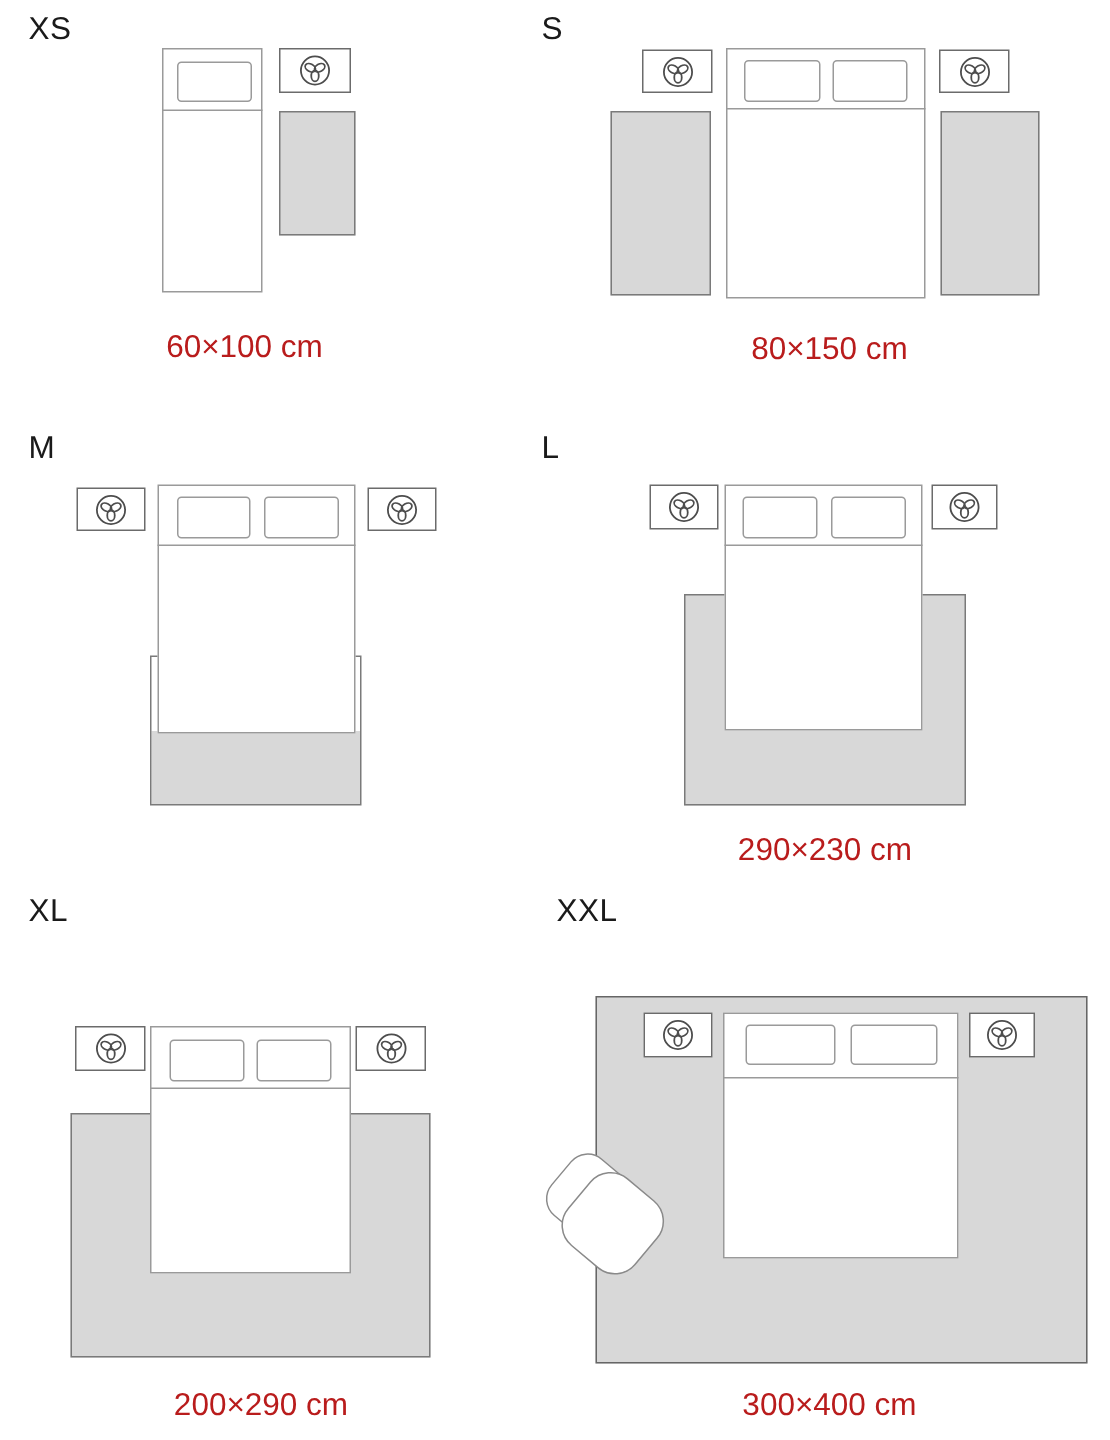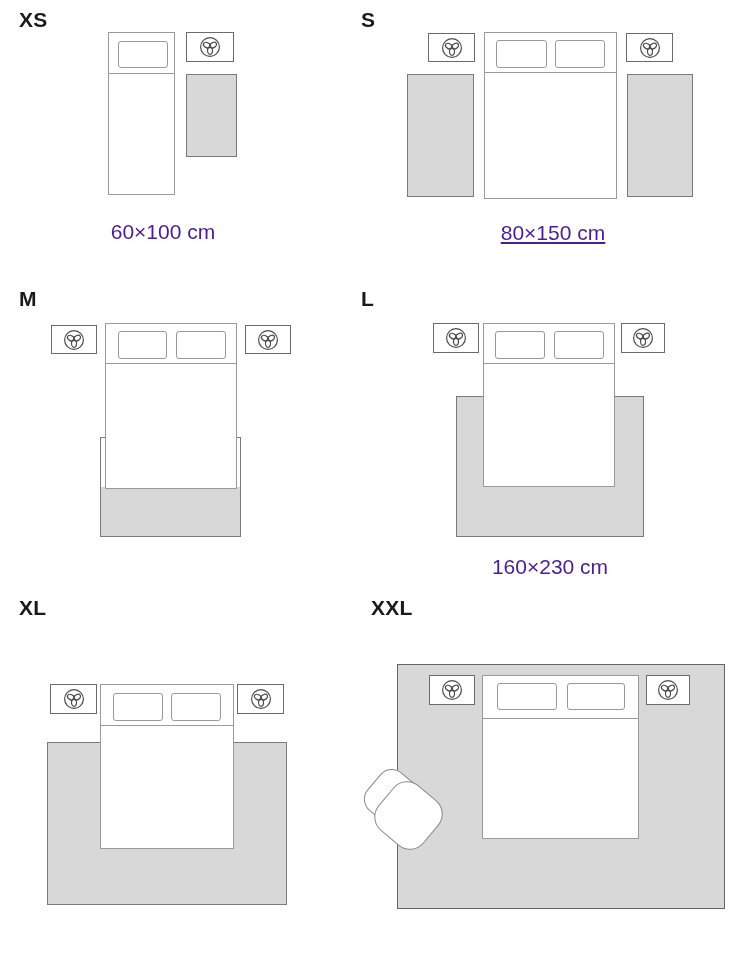--- a/index.html
+++ b/index.html
@@ -1,22 +1,22 @@
 <!DOCTYPE html>
 <html><head>
 <meta charset="utf-8">
 <style>
   html,body{margin:0;padding:0;background:#fff;}
   .canvas{
     position:relative;width:740px;height:960px;background:#fff;
     font-family:"Liberation Sans",sans-serif;color:#1a1a1a;overflow:hidden;
   }
   .panel{position:absolute;}
-  .size-label{position:absolute;font-size:21px;font-weight:bold;letter-spacing:.3px;}
-  .caption{position:absolute;width:200px;text-align:center;font-size:21px;color:#4c1d95;}
+  .size-label{position:absolute;font-size:21px;font-weight:normal;letter-spacing:.3px;}
+  .caption{position:absolute;width:200px;text-align:center;font-size:21px;color:#b91c1c;}
   .bed{position:absolute;background:#fff;border:1px solid #9a9a9a;z-index:2;}
   .bed-divider{position:absolute;left:-1px;right:-1px;height:0;border-top:1px solid #9a9a9a;}
   .pillow{position:absolute;background:#fff;border:1px solid #9a9a9a;border-radius:3px;}
   .nightstand{position:absolute;background:#fff;border:1px solid #6b6b6b;z-index:3;
     display:flex;align-items:center;justify-content:center;}
   .rug{position:absolute;background:#d8d8d8;border:1px solid #7a7a7a;z-index:1;}
   .rug-split{background:linear-gradient(to bottom,#ffffff 0px,#ffffff 49px,#d8d8d8 49px,#d8d8d8 100%);}
   .room{position:absolute;background:#d8d8d8;border:1px solid #666;z-index:1;}
   .chair-part{position:absolute;background:#fff;border:1px solid #8a8a8a;z-index:4;}
   .lamp{display:block;}
@@ -68,21 +68,21 @@
     <div class="nightstand" style="left:276px;top:33px;width:45px;height:27px;">
       <svg class="lamp" width="22" height="22" viewBox="0 0 22 22">
         <g fill="none" stroke="#4d4d4d" stroke-width="1.2">
           <circle cx="11" cy="11" r="9.4"></circle>
           <ellipse cx="11" cy="14.6" rx="2.5" ry="3.7"></ellipse>
           <ellipse cx="11" cy="14.6" rx="2.5" ry="3.7" transform="rotate(120 11 11)"></ellipse>
           <ellipse cx="11" cy="14.6" rx="2.5" ry="3.7" transform="rotate(240 11 11)"></ellipse>
         </g>
       </svg>
     </div>
-    <div class="caption" style="left:103px;top:221px;text-decoration:underline;">80×150 cm</div>
+    <div class="caption" style="left:103px;top:221px;">80×150 cm</div>
   </section>
 
   <section class="panel" style="left:0;top:280px;width:340px;height:310px;">
     <div class="size-label" style="left:19px;top:7px;">M</div>
     <div class="rug rug-split" style="left:100px;top:157px;width:139px;height:98px;"></div>
     <div class="bed" style="left:105px;top:43px;width:130px;height:164px;">
       <div class="bed-divider" style="top:39px;"></div>
       <div class="pillow" style="left:12px;top:7px;width:47px;height:26px;"></div>
       <div class="pillow" style="left:70px;top:7px;width:48px;height:26px;"></div>
     </div>
@@ -129,21 +129,21 @@
     <div class="nightstand" style="left:271px;top:43px;width:42px;height:28px;">
       <svg class="lamp" width="22" height="22" viewBox="0 0 22 22">
         <g fill="none" stroke="#4d4d4d" stroke-width="1.2">
           <circle cx="11" cy="11" r="9.4"></circle>
           <ellipse cx="11" cy="14.6" rx="2.5" ry="3.7"></ellipse>
           <ellipse cx="11" cy="14.6" rx="2.5" ry="3.7" transform="rotate(120 11 11)"></ellipse>
           <ellipse cx="11" cy="14.6" rx="2.5" ry="3.7" transform="rotate(240 11 11)"></ellipse>
         </g>
       </svg>
     </div>
-    <div class="caption" style="left:100px;top:275px;">160×230 cm</div>
+    <div class="caption" style="left:100px;top:275px;">290×230 cm</div>
   </section>
 
   <section class="panel" style="left:0;top:590px;width:340px;height:370px;">
     <div class="size-label" style="left:19px;top:6px;">XL</div>
     <div class="rug" style="left:47px;top:152px;width:238px;height:161px;"></div>
     <div class="bed" style="left:100px;top:94px;width:132px;height:163px;">
       <div class="bed-divider" style="top:40px;"></div>
       <div class="pillow" style="left:12px;top:8px;width:48px;height:26px;"></div>
       <div class="pillow" style="left:70px;top:8px;width:48px;height:26px;"></div>
     </div>
@@ -160,20 +160,21 @@
     <div class="nightstand" style="left:237px;top:94px;width:45px;height:28px;">
       <svg class="lamp" width="22" height="22" viewBox="0 0 22 22">
         <g fill="none" stroke="#4d4d4d" stroke-width="1.2">
           <circle cx="11" cy="11" r="9.4"></circle>
           <ellipse cx="11" cy="14.6" rx="2.5" ry="3.7"></ellipse>
           <ellipse cx="11" cy="14.6" rx="2.5" ry="3.7" transform="rotate(120 11 11)"></ellipse>
           <ellipse cx="11" cy="14.6" rx="2.5" ry="3.7" transform="rotate(240 11 11)"></ellipse>
         </g>
       </svg>
     </div>
+    <div class="caption" style="left:74px;top:335px;">200×290 cm</div>
   </section>
 
   <section class="panel" style="left:350px;top:590px;width:390px;height:370px;">
     <div class="size-label" style="left:21px;top:6px;">XXL</div>
     <div class="room" style="left:47px;top:74px;width:326px;height:243px;"></div>
     <div class="bed" style="left:132px;top:85px;width:155px;height:162px;">
       <div class="bed-divider" style="top:42px;"></div>
       <div class="pillow" style="left:14px;top:7px;width:58px;height:25px;"></div>
       <div class="pillow" style="left:84px;top:7px;width:56px;height:25px;"></div>
     </div>
@@ -192,15 +193,16 @@
         <g fill="none" stroke="#4d4d4d" stroke-width="1.2">
           <circle cx="11" cy="11" r="9.4"></circle>
           <ellipse cx="11" cy="14.6" rx="2.5" ry="3.7"></ellipse>
           <ellipse cx="11" cy="14.6" rx="2.5" ry="3.7" transform="rotate(120 11 11)"></ellipse>
           <ellipse cx="11" cy="14.6" rx="2.5" ry="3.7" transform="rotate(240 11 11)"></ellipse>
         </g>
       </svg>
     </div>
     <div class="chair-part" style="left:18px;top:183px;width:48px;height:48px;border-radius:15px;transform:rotate(40deg);"></div>
     <div class="chair-part" style="left:29px;top:196px;width:57px;height:57px;border-radius:18px;transform:rotate(40deg);"></div>
+    <div class="caption" style="left:103px;top:335px;">300×400 cm</div>
   </section>
 
 </div>
 
 </body></html>

